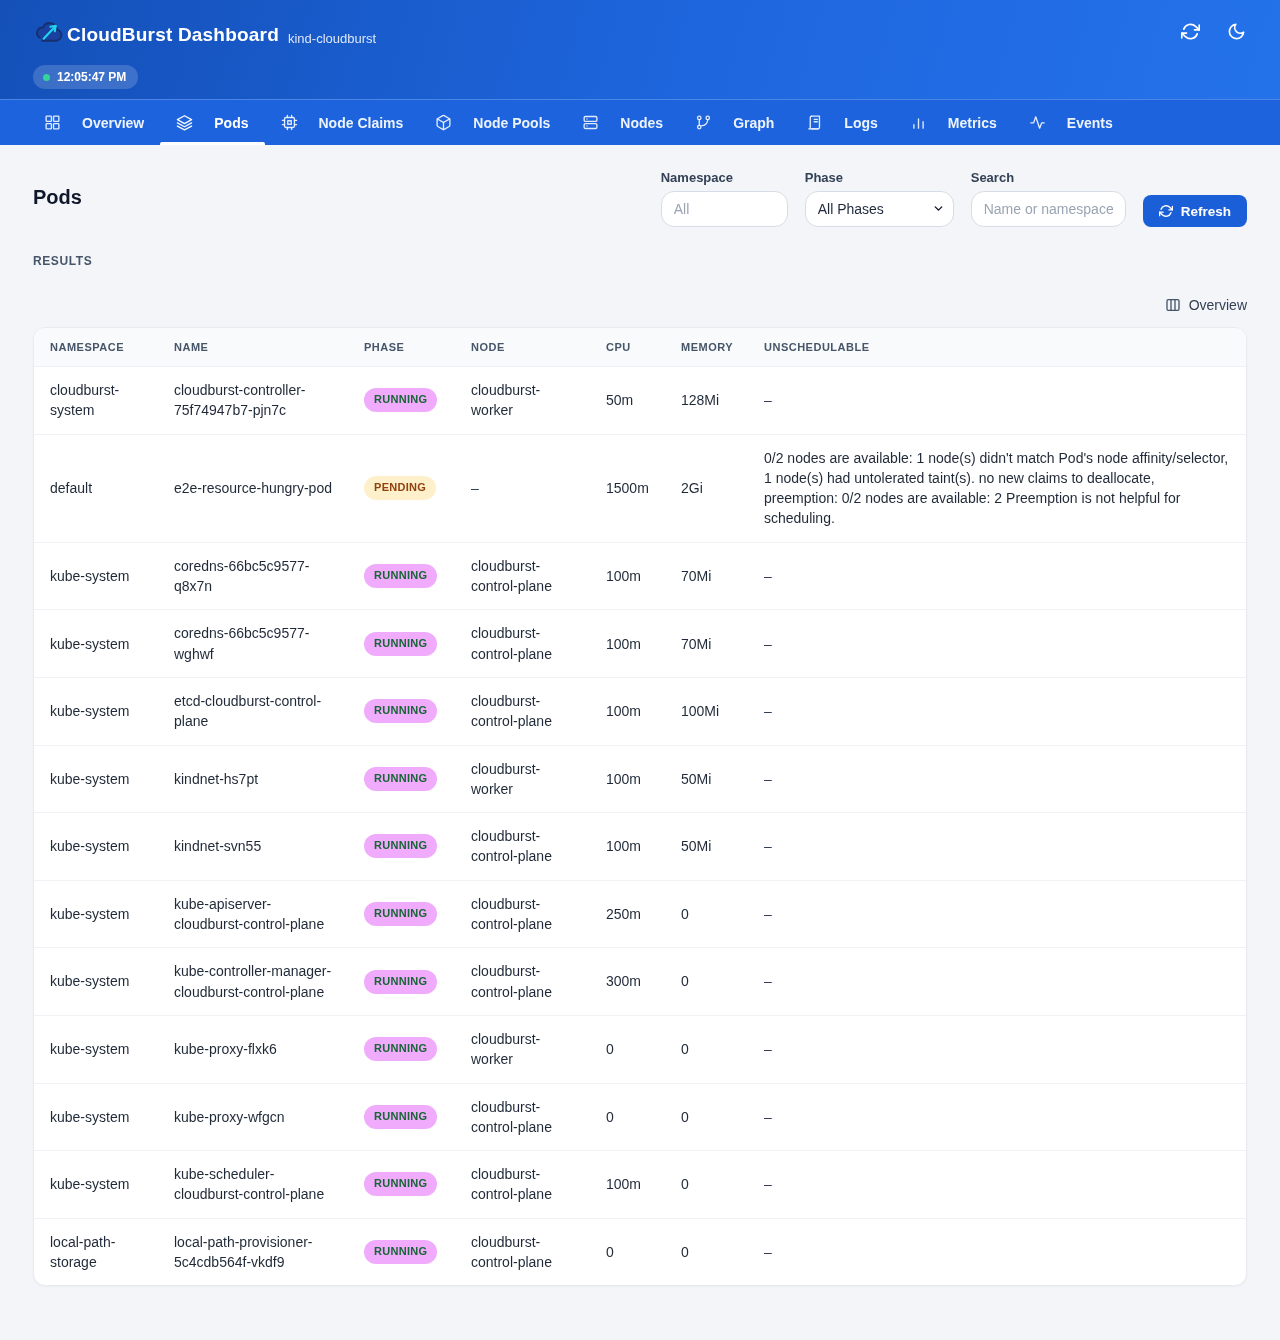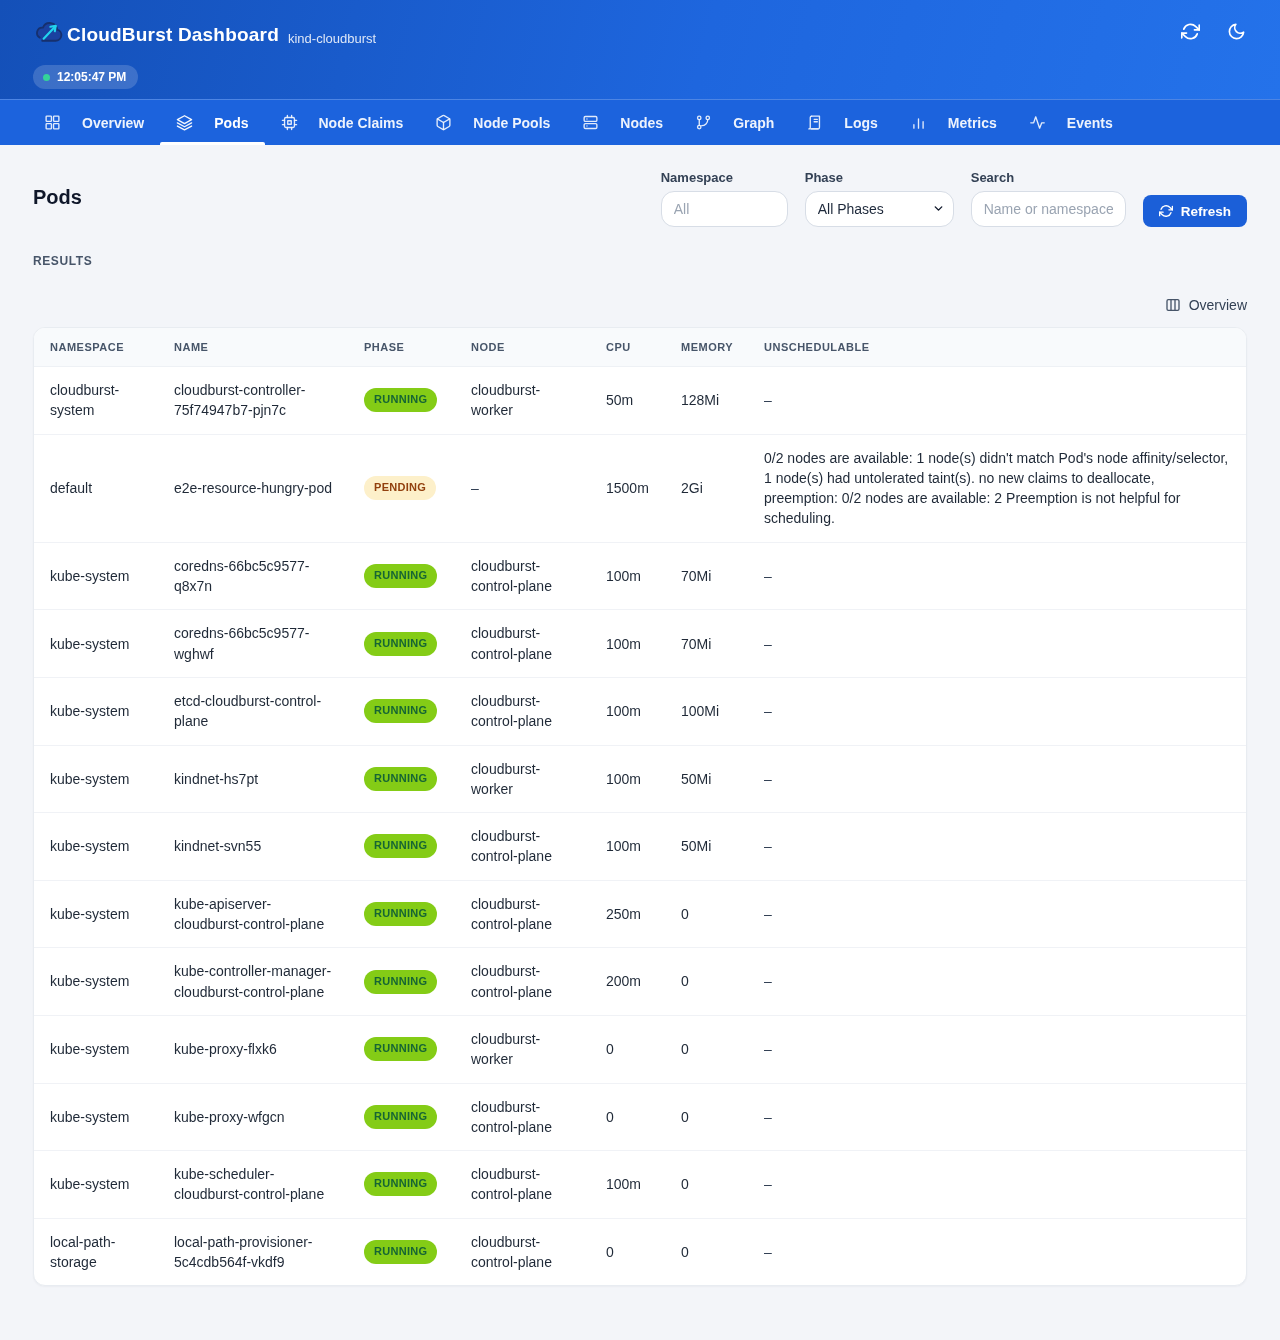--- a/index.html
+++ b/index.html
@@ -100,21 +100,21 @@
   tbody td {
     padding: 13px 16px; font-size: 14px; color: #1f2937;
     vertical-align: middle; line-height: 1.45;
     border-top: 1px solid #f0f2f6;
   }
   tbody tr:first-child td { border-top: none; }
   .pill {
     display: inline-block; padding: 4px 10px; border-radius: 999px;
     font-size: 11px; font-weight: 700; letter-spacing: .3px; white-space: nowrap;
   }
-  .pill.running { background: #84cc16; color: #166534; }
+  .pill.running { background: #f0abfc; color: #166534; }
   .pill.pending { background: #fdf0ca; color: #92400e; }
   .dash { color: #334155; }
 </style>
 </head>
 <body>
 
 <header class="app-header">
   <div class="header-top">
     <div class="brand">
       <span class="brand-logo">
@@ -389,21 +389,21 @@
             <td>cloudburst-control-plane</td>
             <td>250m</td>
             <td>0</td>
             <td class="dash">–</td>
           </tr>
           <tr>
             <td>kube-system</td>
             <td>kube-controller-manager-cloudburst-control-plane</td>
             <td><span class="pill running">RUNNING</span></td>
             <td>cloudburst-control-plane</td>
-            <td>200m</td>
+            <td>300m</td>
             <td>0</td>
             <td class="dash">–</td>
           </tr>
           <tr>
             <td>kube-system</td>
             <td>kube-proxy-flxk6</td>
             <td><span class="pill running">RUNNING</span></td>
             <td>cloudburst-worker</td>
             <td>0</td>
             <td>0</td>

